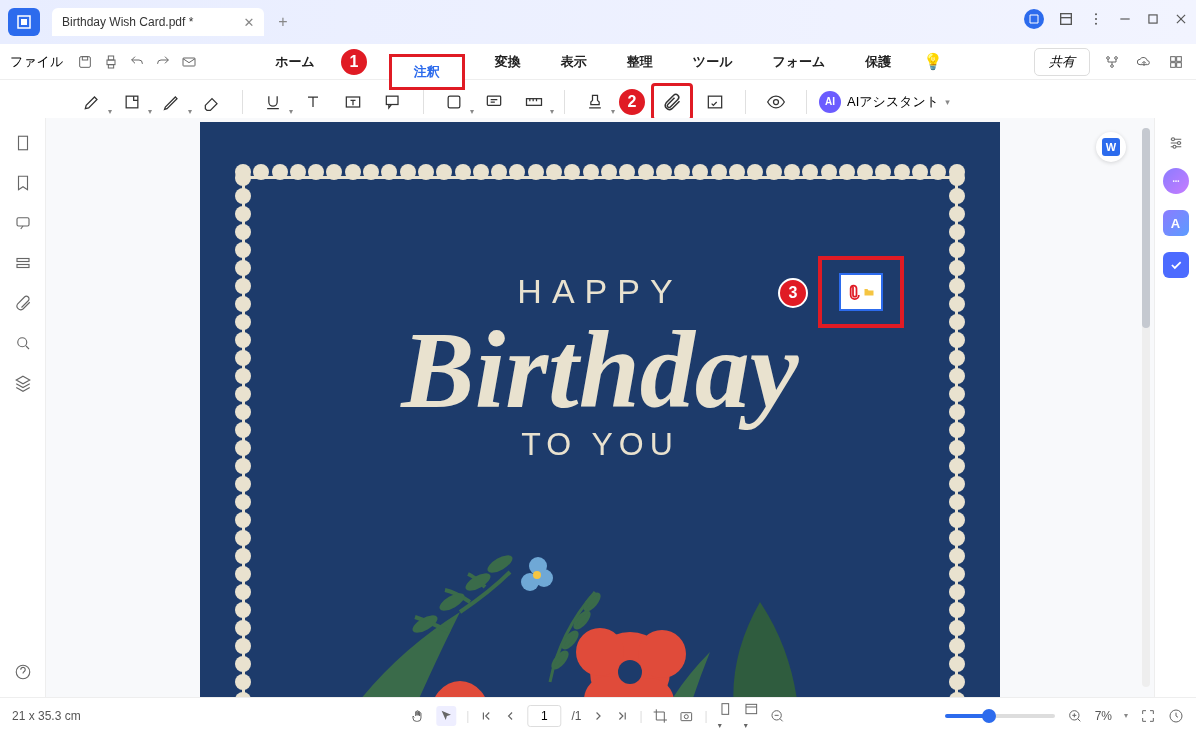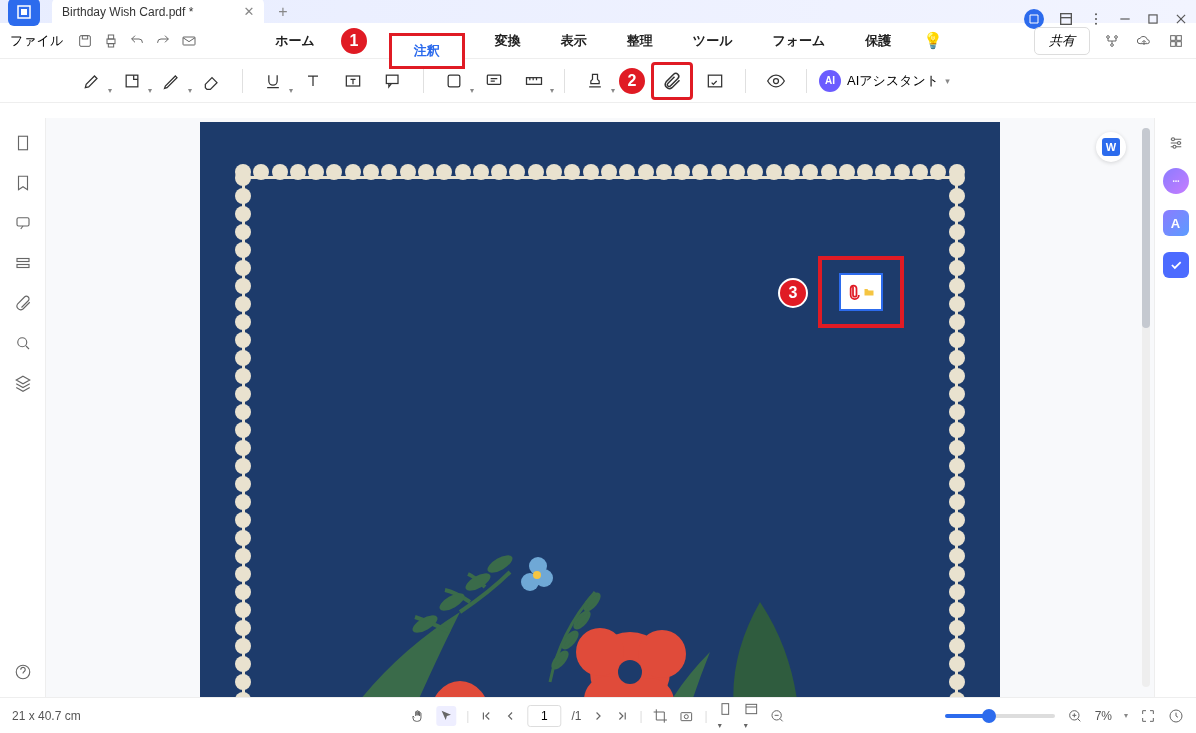--- a/index.html
+++ b/index.html
@@ -1,19 +1,19 @@
 <!DOCTYPE html>
 <html><head>
 <meta charset="utf-8">
 <style>
 * { margin: 0; padding: 0; box-sizing: border-box; font-family: "Segoe UI", Meiryo, sans-serif; }
 body { background: #ffffff; width: 1196px; height: 733px; overflow: hidden; position: relative; }
 
 
-.title-bar { height: 23px; background: linear-gradient(to right, #e8edff, #f2f4ff); display: flex; align-items: center; padding-left: 8px; position: relative; }
+.title-bar { height: 44px; background: linear-gradient(to right, #e8edff, #f2f4ff); display: flex; align-items: center; padding-left: 8px; position: relative; }
 .app-logo { width: 32px; height: 28px; background: #2c6bed; border-radius: 6px; display: flex; align-items: center; justify-content: center; margin-right: 12px; }
 .app-logo svg { width: 18px; height: 18px; }
 .tab { height: 28px; background: #ffffff; border-radius: 6px 6px 0 0; display: flex; align-items: center; padding: 0 10px; font-size: 12px; color: #333; gap: 50px; }
 .tab-close { color: #888; font-size: 13px; cursor: pointer; }
 .new-tab { margin-left: 14px; color: #888; font-size: 16px; cursor: pointer; }
 .title-right { position: absolute; right: 8px; top: 0; height: 38px; display: flex; align-items: center; gap: 14px; }
 .title-right .win-icon { color: #555; cursor: pointer; }
 .title-right .circle-logo { width: 20px; height: 20px; border-radius: 50%; background: #2c6bed; display:flex; align-items:center; justify-content:center; }
 
 
@@ -460,20 +460,25 @@
           <span></span>
           <span></span>
           <span></span>
           <span></span>
           <span></span>
           <span></span>
           <span></span>
           <span></span>
       </div>
       <div class="scallop-border"></div>
+      <div class="card-text">
+        <div class="happy">HAPPY</div>
+        <div class="birthday">Birthday</div>
+        <div class="toyou">TO YOU</div>
+      </div>
 
       <div class="attachment-box">
         <div class="step-badge" style="left:-44px; top:18px;">3</div>
         <div class="attach-inner">
           <svg width="14" height="22" viewBox="0 0 24 24" fill="none" stroke="#e01b24" stroke-width="3">
               <path d="M12 3v14a3 3 0 006 0V6a5 5 0 00-10 0v11a7 7 0 0014 0"></path>
             </svg>
           <svg width="14" height="12" viewBox="0 0 24 24" fill="#f5c542">
               <path d="M3 6h6l2 3h10v10H3V6z"></path>
             </svg>
@@ -544,21 +549,21 @@
     <span class="rr-icon" style="width:26px;height:26px;border-radius:6px;background:linear-gradient(135deg,#8b7cff,#5c9cff);display:flex;align-items:center;justify-content:center;color:#fff;font-weight:bold;font-size:13px;">A</span>
     <span class="rr-icon" style="width:26px;height:26px;border-radius:6px;background:#4c6bff;display:flex;align-items:center;justify-content:center;">
         <svg width="14" height="14" viewBox="0 0 24 24" fill="none" stroke="#fff" stroke-width="3">
           <path d="M5 12l5 5L20 7"></path>
         </svg>
       </span>
   </div>
 </div>
 
 <div class="status-bar">
-  <span class="status-left">21 x 40.7 cm</span>
+  <span class="status-left">21 x 35.3 cm</span>
   <div class="status-center">
     <span class="sb-icon">
         <svg width="16" height="16" viewBox="0 0 24 24" fill="none" stroke="currentColor" stroke-width="1.5">
           <path d="M8 12V6a1 1 0 012 0v5V5a1 1 0 012 0v6V6a1 1 0 012 0v6V8a1 1 0 012 0v7a5 5 0 01-5 5h-2a5 5 0 01-5-5v-3l2 2"></path>
         </svg>
       </span>
     <span class="sb-icon" style="background:#eef;padding:3px;border-radius:3px;">
         <svg width="14" height="14" viewBox="0 0 24 24" fill="currentColor">
           <path d="M4 3l16 7-7 2-2 7-7-16z"></path>
         </svg>

